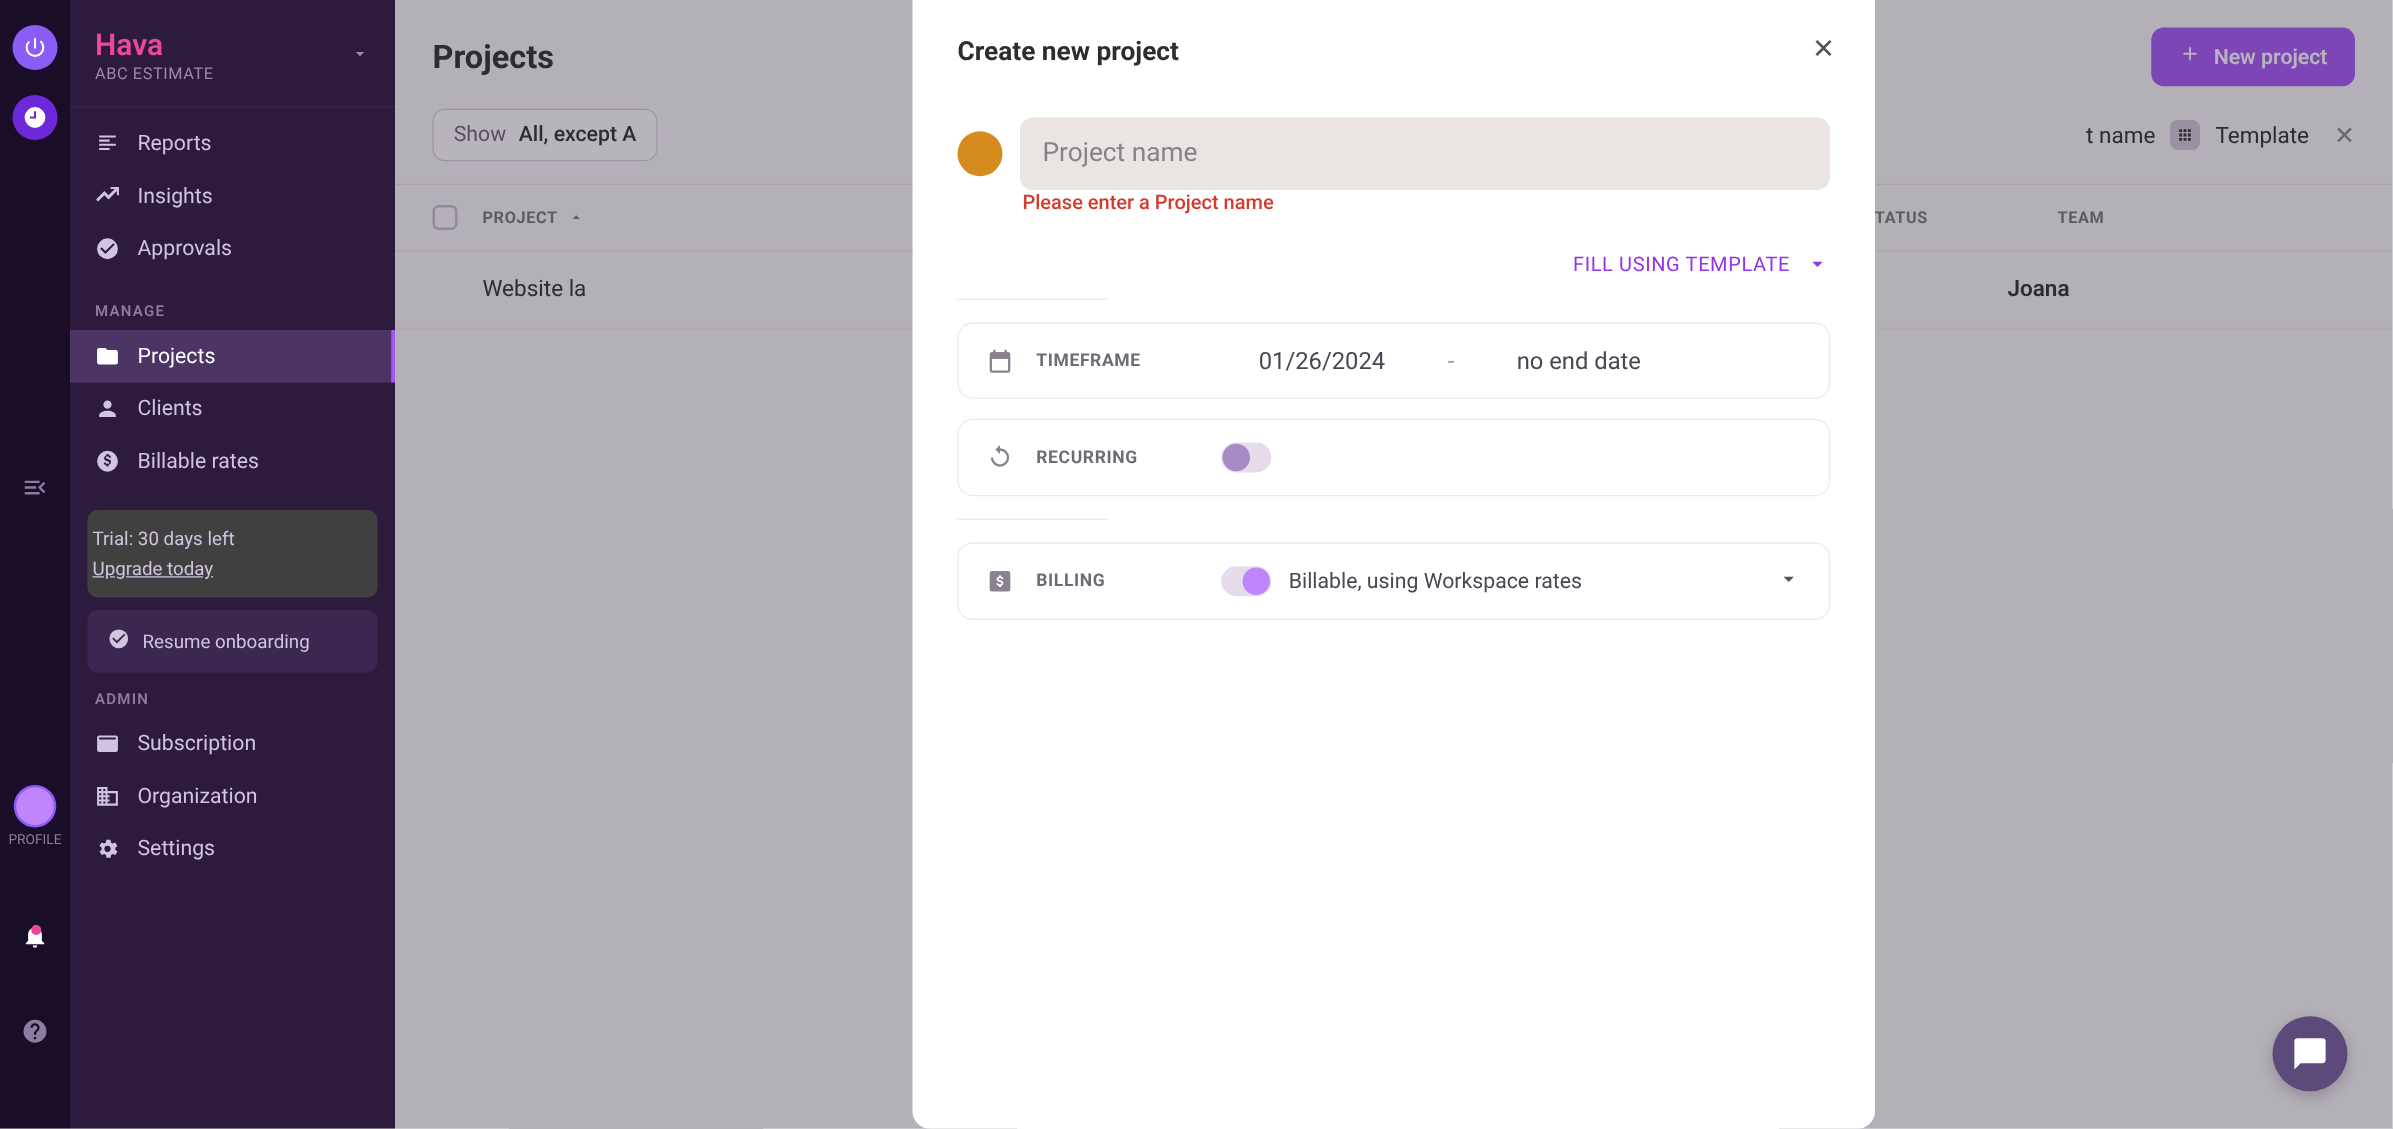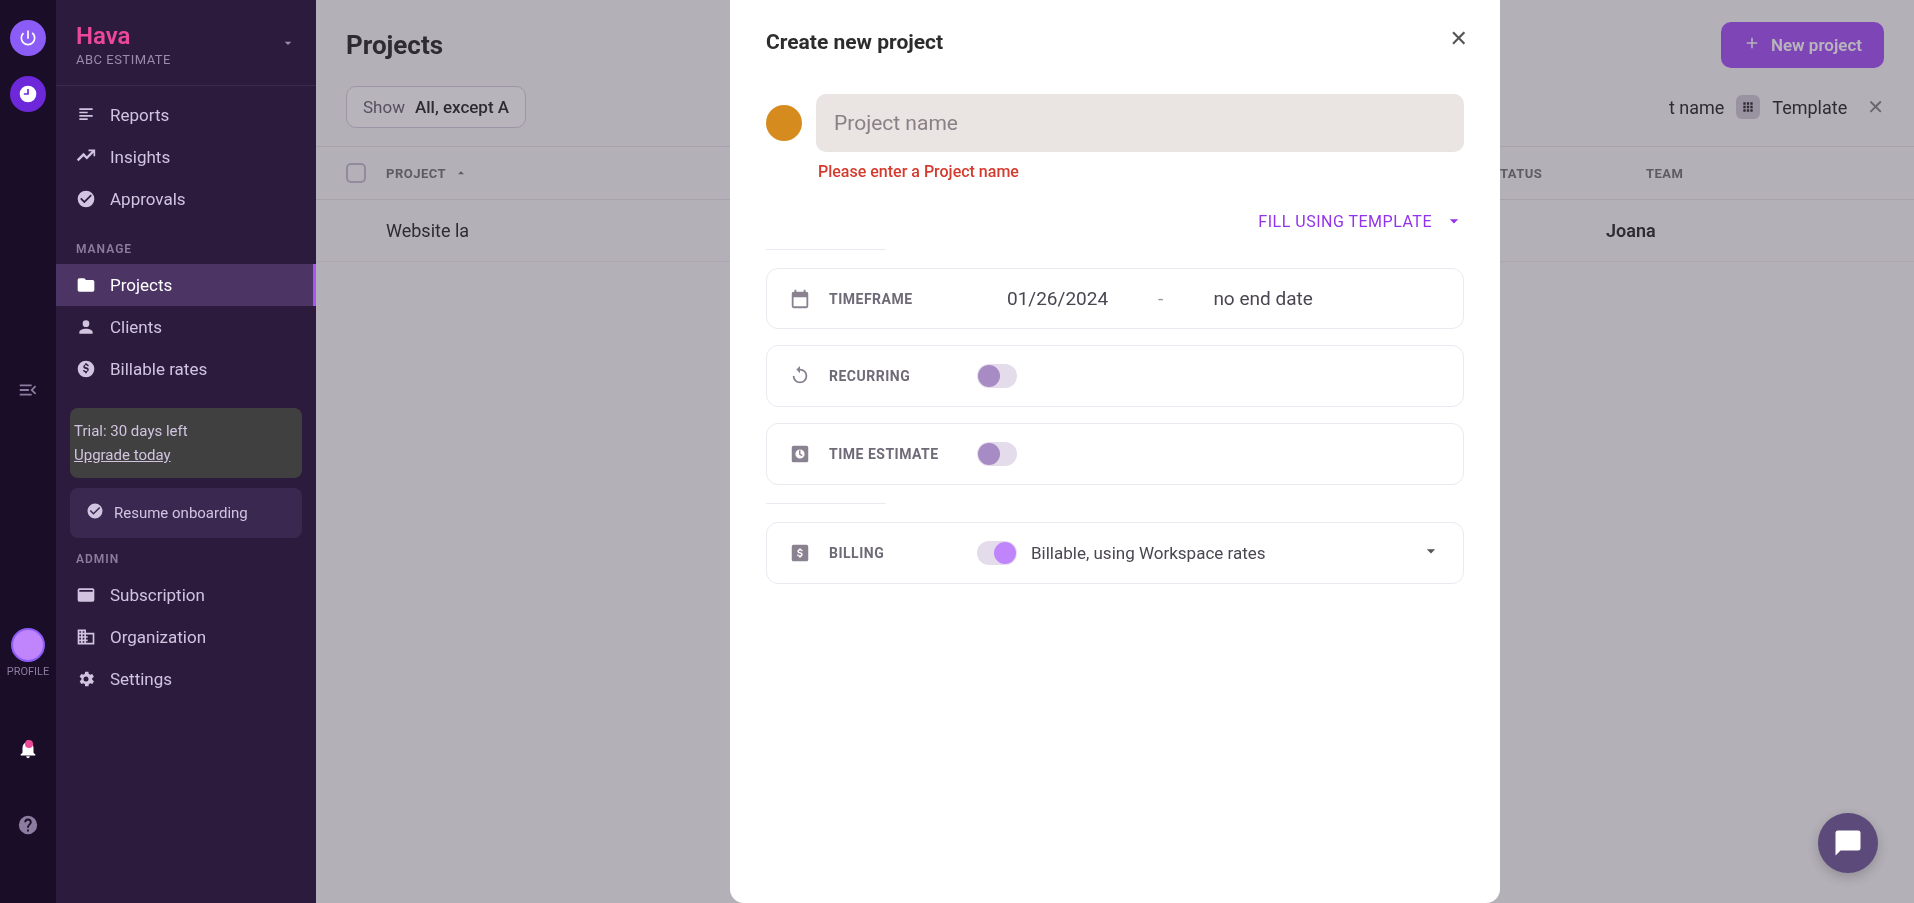--- a/index.html
+++ b/index.html
@@ -62,21 +62,21 @@
 
 
 .overlay { position:absolute; inset:0; background: rgba(50,40,60,0.35); display:flex; justify-content:center; }
 .modal { width: 770px; background:#fff; border-radius: 0 0 14px 14px; padding: 30px 36px; position:relative; max-height: 100%; overflow:hidden;}
 .modal-title { font-size:21px; font-weight:700; color:#2d2d2d; }
 .modal-close { position:absolute; top:26px; right:32px; font-size:22px; color:#555; cursor:pointer; background:none; border:none;}
 .name-row { display:flex; align-items:center; gap:14px; margin-top: 40px;}
 .color-dot { width:36px; height:36px; border-radius:50%; background:#d68b1e;}
 .name-input { flex:1; height:58px; background:#eae5e2; border:none; border-radius:10px; padding: 0 18px; font-size:21px; color:#2d2d2d; outline:none;}
 .name-input::placeholder { color:#8a8088; }
-.err-msg { color:#d43b2e; font-size:16px; margin-left:52px; margin-top:10px; font-weight:500;}
+.err-msg { color:#d43b2e; font-size:16px; margin-left:52px; margin-top:0; font-weight:500;}
 .fill-template { text-align:right; margin-top:30px; color:#9333ea; font-weight:400; font-size:16px; letter-spacing:0.5px; display:flex; justify-content:flex-end; align-items:center; gap:12px; cursor:pointer;}
 
 .section { border:1px solid #ece8f0; border-radius:12px; margin-top:16px; display:flex; align-items:center; padding: 18px 22px; gap:18px;}
 .section-icon { width:22px; height:22px; color:#8a8290; display:flex; align-items:center; justify-content:center;}
 .section-label { font-size:14px; font-weight:700; color:#6f6a77; letter-spacing:0.5px; width:130px;}
 .section-control { flex:1; display:flex; align-items:center; gap:14px;}
 .client-input { border:none; font-size:19px; color:#726c7a; outline:none; width:100%; }
 .toggle { width:40px; height:24px; background:#e5dceb; border-radius:12px; position:relative; cursor:pointer;}
 .toggle .knob { width:22px; height:22px; border-radius:50%; background:#c084fc; position:absolute; top:1px; left:17px; transition:.2s;}
 .toggle.off .knob { background:#a78bc4; left:1px;}
@@ -319,33 +319,20 @@
               </svg>
             </span>
           <span class="section-label">RECURRING</span>
           <div class="section-control">
               <div class="toggle off">
                 <div class="knob"></div>
               </div>
             </div>
         </div>
 
-        <div class="section">
-          <span class="section-icon">
-              <svg viewBox="0 0 24 24">
-                <path d="M19 3H5a2 2 0 00-2 2v14a2 2 0 002 2h14a2 2 0 002-2V5a2 2 0 00-2-2zm-7 14a5 5 0 110-10 5 5 0 010 10zm.5-5.2l2.3 1.4-.8 1.2-3-1.8V8h1.5v3.8z"></path>
-              </svg>
-            </span>
-          <span class="section-label">TIME ESTIMATE</span>
-          <div class="section-control">
-              <div class="toggle off">
-                <div class="knob"></div>
-              </div>
-            </div>
-        </div>
 
         <div class="section-divider"></div>
 
         <div class="section">
           <span class="section-icon">
               <svg viewBox="0 0 24 24">
                 <path d="M19 3H5a2 2 0 00-2 2v14a2 2 0 002 2h14a2 2 0 002-2V5a2 2 0 00-2-2zm-6 14h-2v-1c-1.2-.2-2.2-1-2.3-2.3h1.5c.1.6.6 1 1.6 1s1.5-.4 1.5-1c0-.5-.4-.8-1.6-1.1-1.6-.4-2.6-1-2.6-2.4 0-1.2.9-2 1.9-2.2V7h2v1c1.1.2 2 1 2 2.2h-1.5c0-.6-.5-1-1.4-1s-1.4.4-1.4.9c0 .5.4.8 1.6 1.1 1.6.4 2.6 1 2.6 2.4 0 1.3-.9 2.1-1.9 2.4v1z"></path>
               </svg>
             </span>
           <span class="section-label">BILLING</span>

